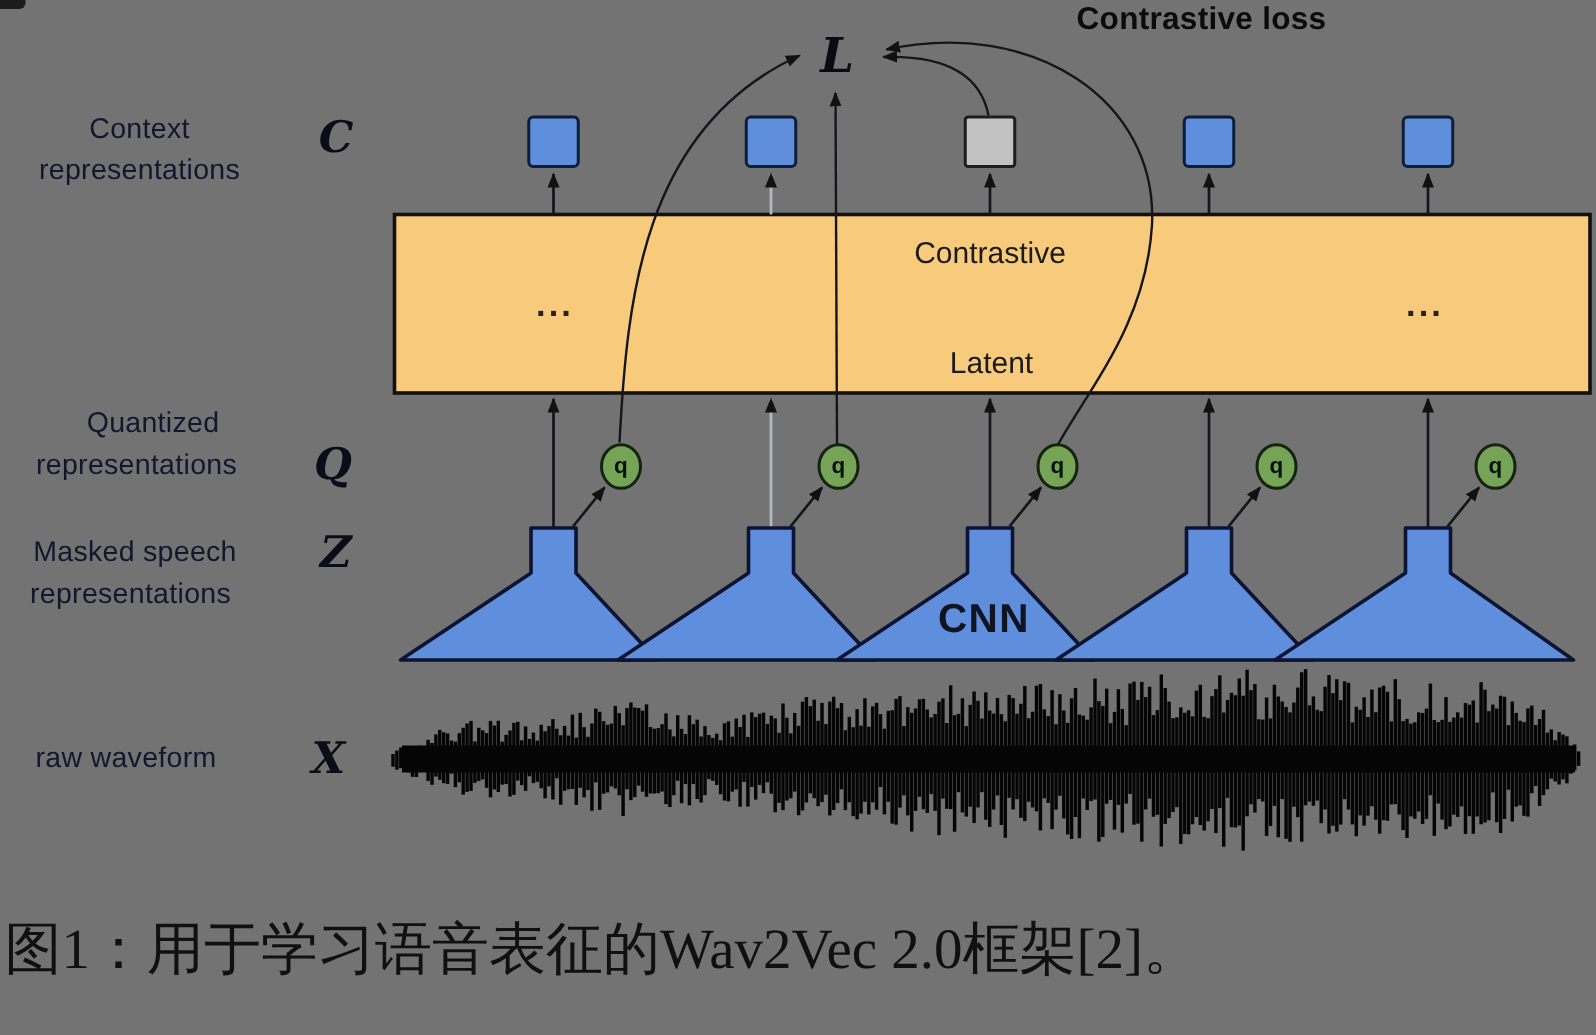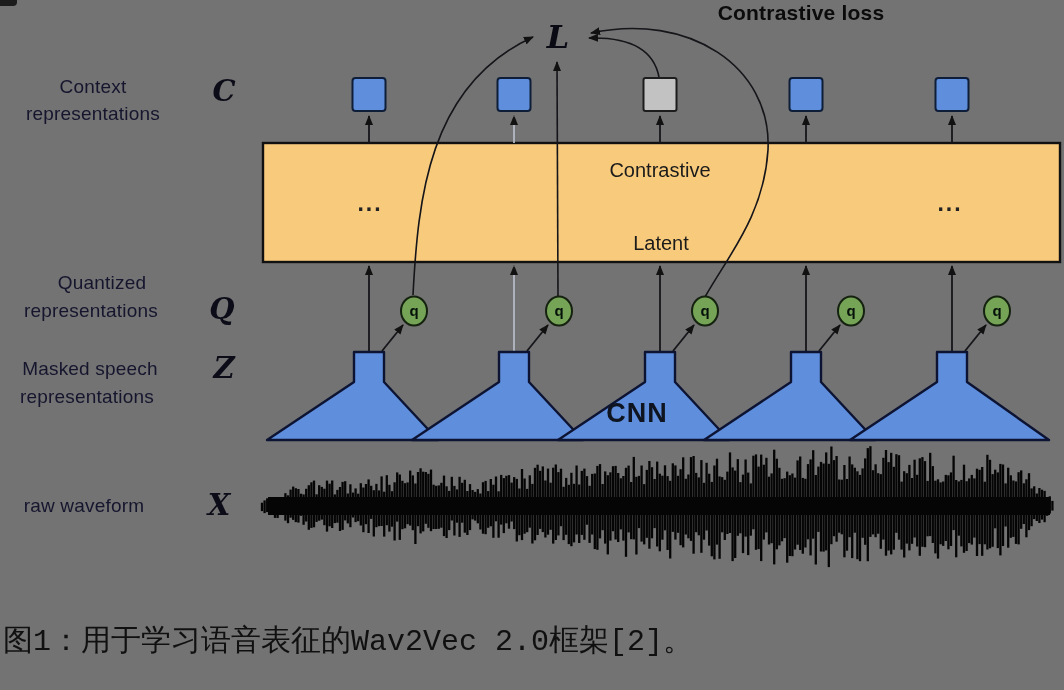--- a/index.html
+++ b/index.html
@@ -14,22 +14,22 @@
        font-weight:600;letter-spacing:.2px;white-space:nowrap;}
   .loss-sym{position:absolute;transform:translate(-50%,-50%);font-family:"DejaVu Serif","Liberation Serif",serif;
        font-style:italic;font-weight:700;font-size:32px;color:#0a0a14;}
   .boxtext{position:absolute;transform:translate(-50%,-50%);font-size:20px;color:#1b1b1b;
        font-weight:500;white-space:nowrap;}
   .dots{position:absolute;transform:translate(-50%,-50%);font-size:23px;color:#222;
        font-weight:700;letter-spacing:2px;}
   .cnn{position:absolute;transform:translate(-50%,-50%);font-size:27px;color:#0e1420;
        font-weight:600;letter-spacing:1px;}
   .qletter{position:absolute;transform:translate(-50%,-52%);font-size:15px;font-weight:700;color:#06110a;}
-  .caption{position:absolute;left:3px;top:620px;font-family:Liberation Mono, monospace;
-       font-size:30px;color:#101010;white-space:nowrap;}
+  .caption{position:absolute;left:3px;top:607px;font-family:Liberation Serif, serif;
+       font-size:38px;color:#101010;white-space:nowrap;}
   .corner-mark{position:absolute;left:0;top:0;width:17px;height:6px;background:#1c1c1c;
        border-bottom-right-radius:4px;}
 </style>
 </head>
 <body>
 
 <div id="stage">
 
   <svg id="diagram-svg" width="1064" height="690" viewBox="0 0 1064 690">
     <defs>
@@ -423,21 +423,21 @@
   <div class="script" style="left:224px;top:368px;">Z</div>
 
   <div class="lbl" style="left:84px;top:506px;">raw waveform</div>
   <div class="script" style="left:219px;top:505px;">X</div>
 
   <div class="boxtext" style="left:660px;top:170px;">Contrastive</div>
   <div class="boxtext" style="left:661px;top:243px;">Latent</div>
   <div class="dots" style="left:370px;top:203px;">...</div>
   <div class="dots" style="left:950px;top:203px;">...</div>
 
-  <div class="cnn" style="left:637px;top:413px;">CNN</div>
+  <div class="cnn" style="left:656px;top:413px;">CNN</div>
 
   <div class="qletter" style="left:414px;top:311px;">q</div>
   <div class="qletter" style="left:559px;top:311px;">q</div>
   <div class="qletter" style="left:705px;top:311px;">q</div>
   <div class="qletter" style="left:851px;top:311px;">q</div>
   <div class="qletter" style="left:997px;top:311px;">q</div>
 
   <div class="caption">图1：用于学习语音表征的Wav2Vec 2.0框架[2]。</div>
 </div>
 

